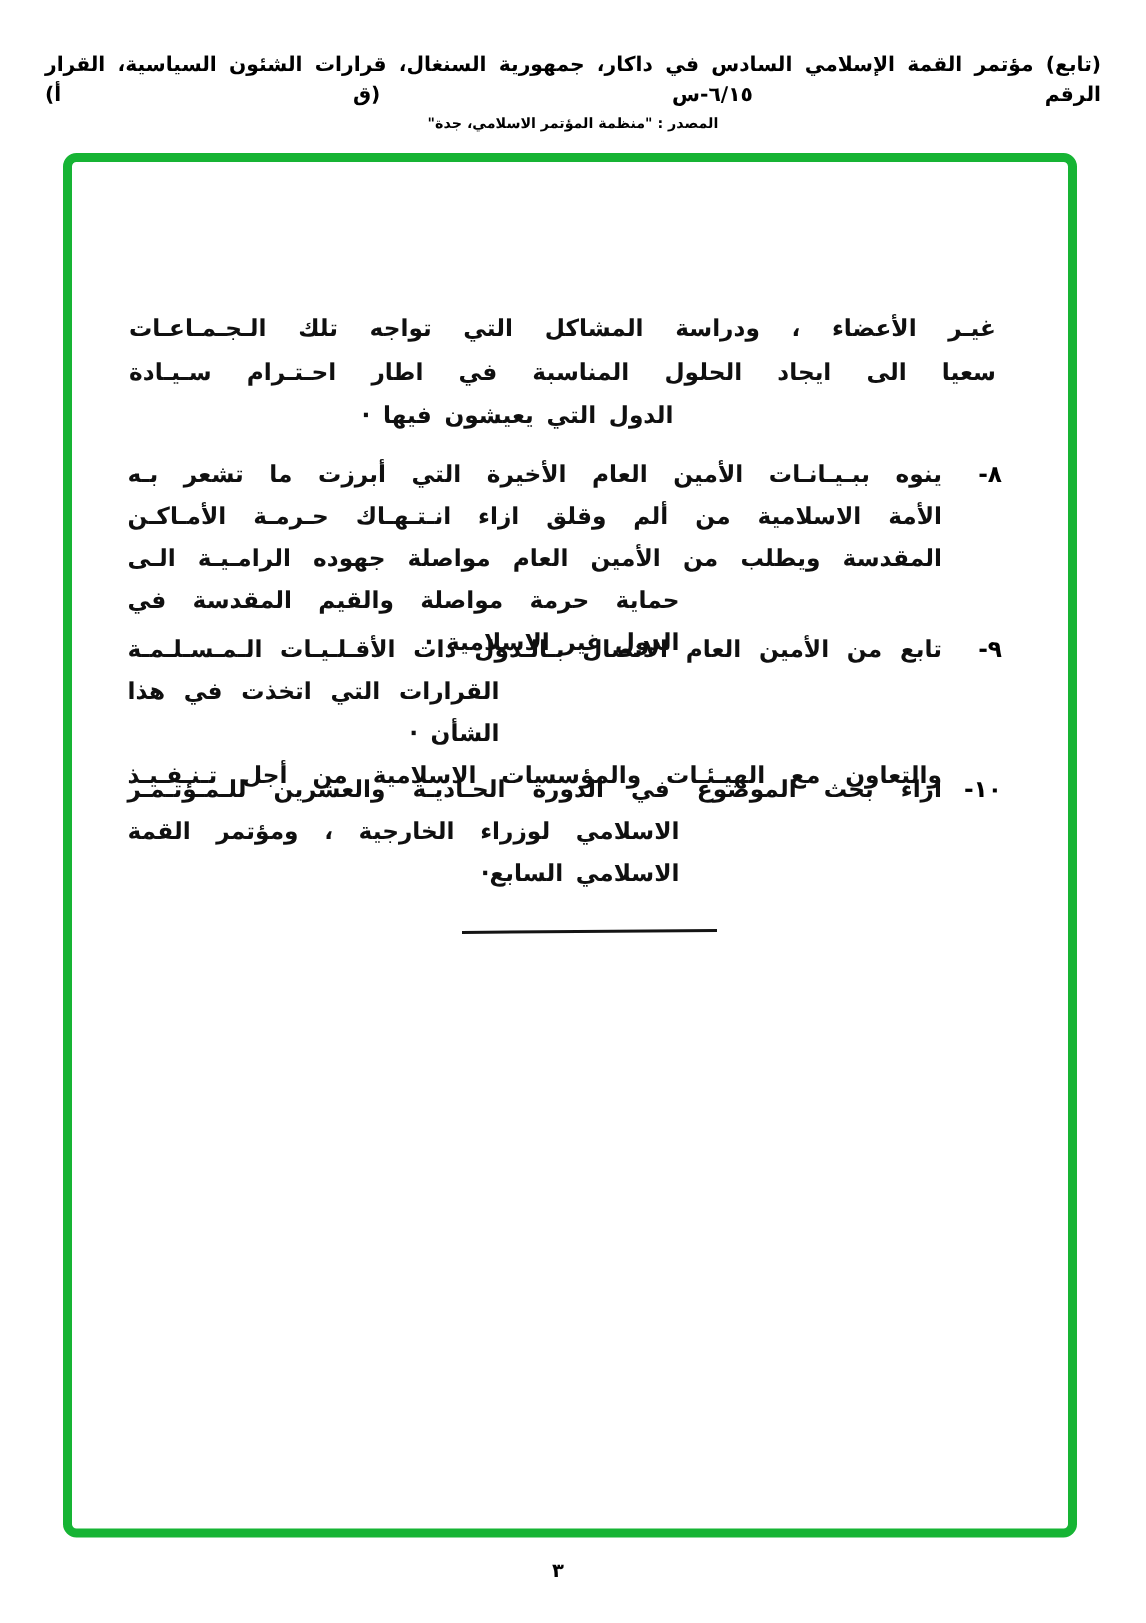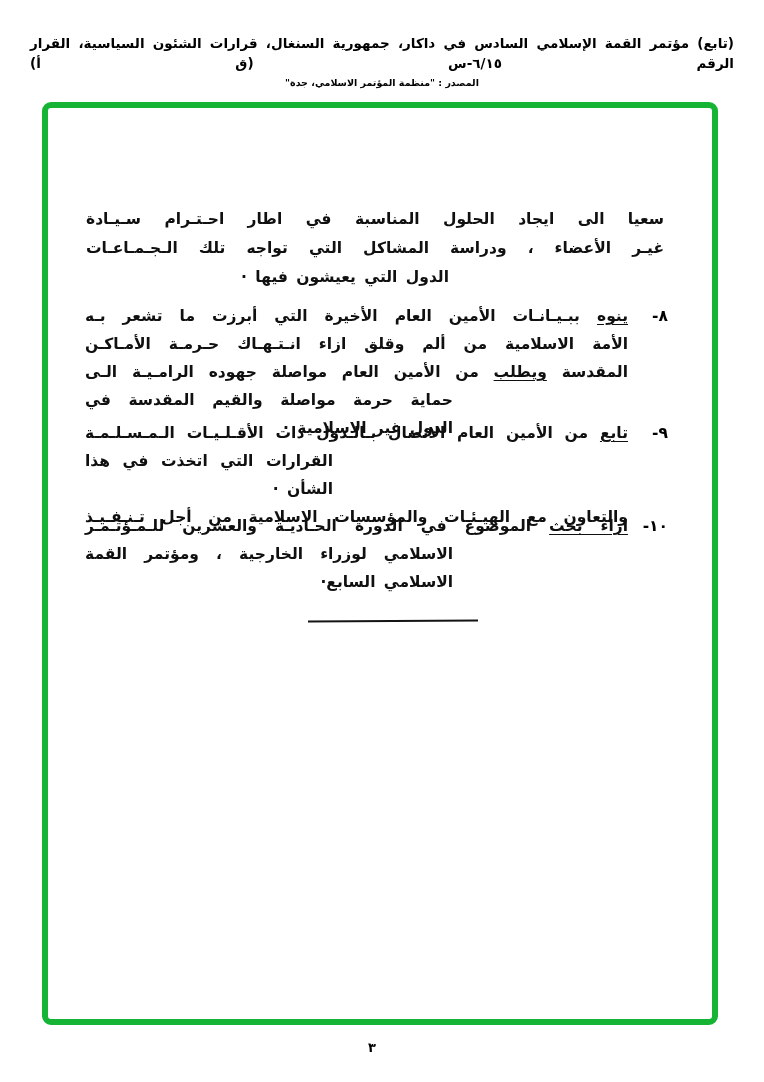--- a/index.html
+++ b/index.html
@@ -22,21 +22,21 @@
     box-sizing:border-box; border:6px solid #16b434; border-radius:9px;
     background:#ffffff;
   }
   
   .line {
     font-size:15.5px; font-weight:bold; line-height:29px; color:#101010;
     text-align:justify; text-align-last:justify; word-spacing:3px;
     white-space:normal;
   }
   .line.short { text-align-last:right; }
-  .u-seg { text-decoration:underline; text-underline-offset:3px; }
+  .u-seg { text-underline-offset:3px; }
 
   .intro { position:absolute; top:205px; right:100px; width:578px; direction:rtl; }
 
   .item { position:absolute; right:96px; width:583px; display:flex; direction:rtl; }
   .item-num { width:40px; flex:none; font-size:15.5px; font-weight:bold; line-height:28px; }
   .item-body { flex:1; min-width:0; }
   .item .line { line-height:28px; }
   #item-8  { top:302px; }
   #item-9  { top:419px; }
   #item-10 { top:512px; }
@@ -56,22 +56,22 @@
 <div class="page">
 
   <div class="header">
     <div class="header-line1">(تابع) مؤتمر القمة الإسلامي السادس في داكار، جمهورية السنغال، قرارات الشئون السياسية، القرار الرقم ٦/١٥-س (ق أ)</div>
     <div class="header-line2">المصدر : "منظمة المؤتمر الاسلامي، جدة"</div>
   </div>
 
   <div class="green-box"></div>
 
   <div class="intro">
+    <div class="line">غيـر الأعضاء ، ودراسة المشاكل التي تواجه تلك الـجـمـاعـات</div>
     <div class="line">سعيا الى ايجاد الحلول المناسبة في اطار احـتـرام سـيـادة</div>
-    <div class="line">غيـر الأعضاء ، ودراسة المشاكل التي تواجه تلك الـجـمـاعـات</div>
     <div class="line short" style="padding-right:215px">الدول التي يعيشون فيها ·</div>
   </div>
 
   <div class="item" id="item-8">
     <div class="item-num">٨-</div>
     <div class="item-body">
       <div class="line"><span></span><span class="u-seg">ينوه</span><span> ببـيـانـات الأمين العام الأخيرة التي أبرزت ما تشعر بـه</span></div>
       <div class="line"><span>الأمة الاسلامية من ألم وقلق ازاء انـتـهـاك حـرمـة الأمـاكـن</span><span class="u-seg"></span><span></span></div>
       <div class="line"><span>المقدسة </span><span class="u-seg">ويطلب</span><span> من الأمين العام مواصلة جهوده الرامـيـة الـى</span></div>
       <div class="line short" style="padding-right:175px"><span>حماية حرمة مواصلة والقيم المقدسة في الدول غير الاسلامية ·</span><span class="u-seg"></span><span></span></div>

